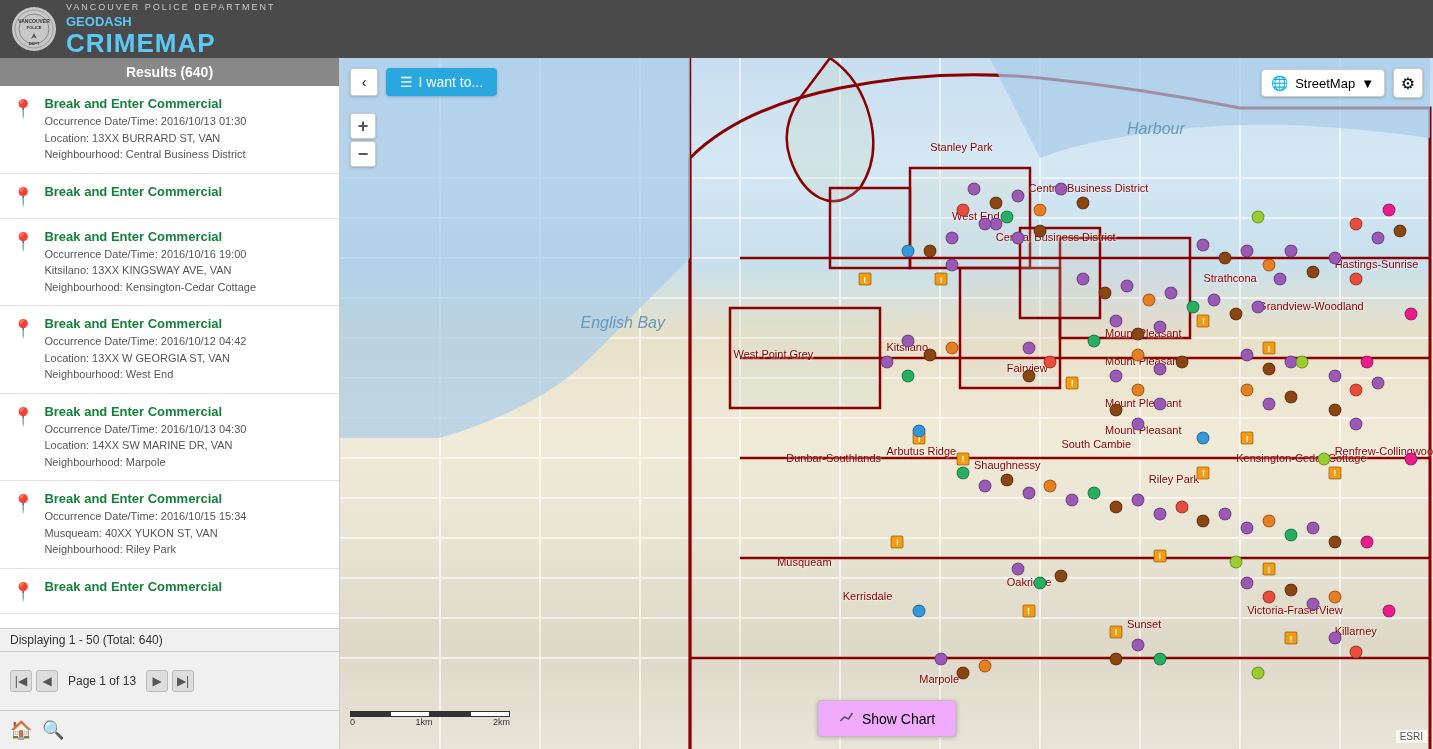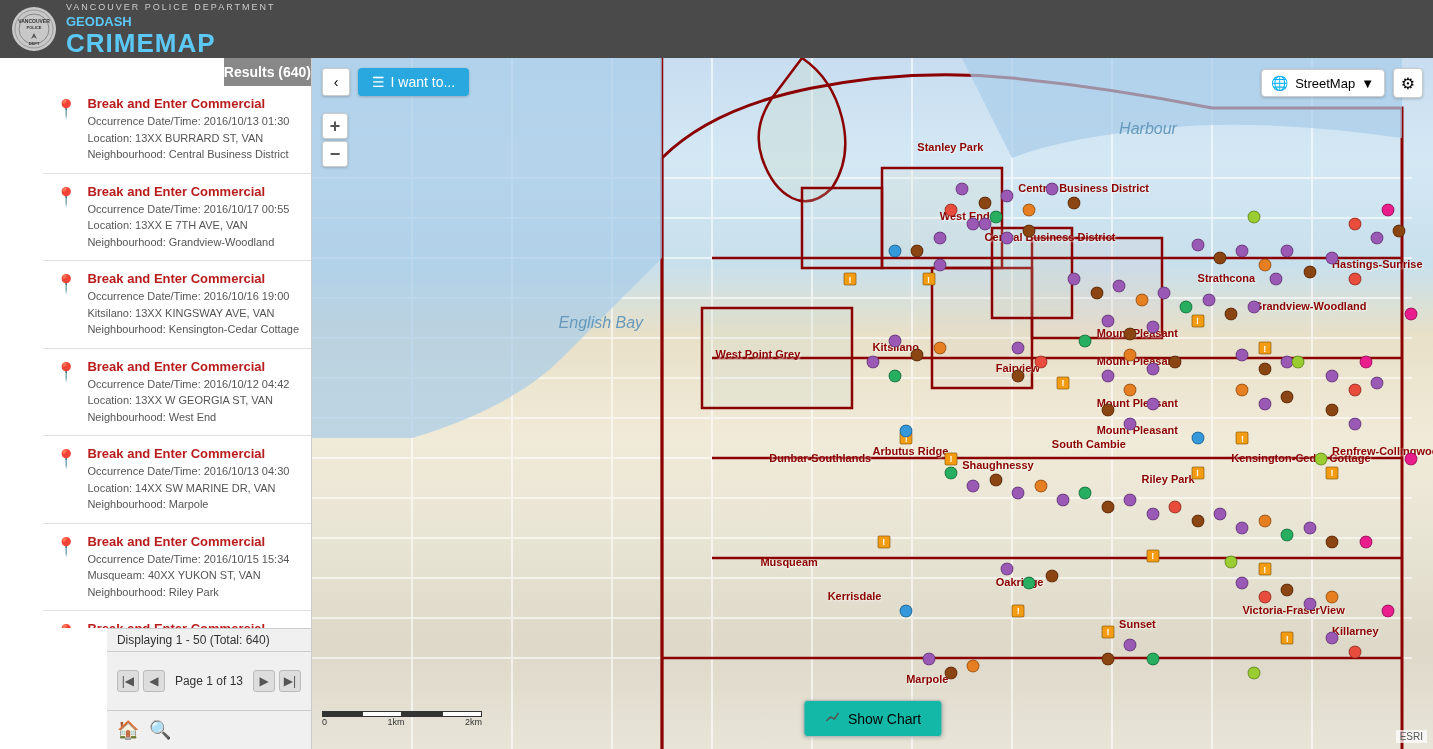--- a/index.html
+++ b/index.html
@@ -35,27 +35,26 @@
 
     
     .main-content {
       display: flex;
       flex: 1;
       overflow: hidden;
     }
 
     
     .sidebar {
-      width: 312px;
+      width: 340px;
       flex-shrink: 0;
       display: flex;
       flex-direction: column;
       background: #fff;
       border-right: 1px solid #ccc;
-      align-items: flex-end;
     }
     .sidebar-header {
       background: #888;
       color: #fff;
       text-align: center;
       padding: 6px 0;
       font-size: 14px;
       font-weight: bold;
       flex-shrink: 0;
     }
@@ -74,21 +73,21 @@
       color: #1a73e8;
       font-size: 18px;
       margin-right: 10px;
       margin-top: 2px;
       flex-shrink: 0;
     }
     .sidebar-item-content { flex: 1; }
     .sidebar-item-title {
       font-weight: bold;
       font-size: 13px;
-      color: #b91c1c;
+      color: #15803d;
       margin-bottom: 2px;
     }
     .sidebar-item-detail {
       font-size: 11px;
       color: #555;
       line-height: 1.5;
     }
     .sidebar-footer {
       border-top: 1px solid #ccc;
       flex-shrink: 0;
@@ -228,21 +227,21 @@
       box-shadow: 0 1px 3px rgba(0,0,0,0.2);
     }
 
     
     .show-chart-btn {
       position: absolute;
       bottom: 12px;
       left: 50%;
       transform: translateX(-50%);
       z-index: 10;
-      background: #14b8a6;
+      background: #f0abfc;
       border: 1px solid #bbb;
       border-radius: 4px;
       padding: 8px 20px;
       font-size: 14px;
       cursor: pointer;
       display: flex; align-items: center; gap: 8px;
       box-shadow: 0 1px 4px rgba(0,0,0,0.2);
     }
 
     
@@ -315,21 +314,21 @@
       display: flex; align-items: center; justify-content: center;
       font-size: 7px;
       color: #fff;
       font-weight: bold;
     }
 
     
     .nbh-label {
       position: absolute;
       font-size: 11px;
-      font-weight: bold;
+      font-weight: normal;
       color: #8b0000;
       text-shadow: 1px 1px 2px rgba(255,255,255,0.8);
       pointer-events: none;
       white-space: nowrap;
     }
 
     
     .water-label {
       position: absolute;
       font-size: 16px;
@@ -384,25 +383,20 @@
             <span>Location: 13XX BURRARD ST, VAN</span><br>
             <span>Neighbourhood: Central Business District</span>
           </div>
         </div>
       </div>
 
       <div class="sidebar-item">
         <div class="sidebar-item-icon">📍</div>
         <div class="sidebar-item-content">
           <div class="sidebar-item-title">Break and Enter Commercial</div>
-          <div class="sidebar-item-detail">
-            <span>Occurrence Date/Time: 2016/10/17 00:55</span><br>
-            <span>Location: 13XX E 7TH AVE, VAN</span><br>
-            <span>Neighbourhood: Grandview-Woodland</span>
-          </div>
         </div>
       </div>
 
       <div class="sidebar-item">
         <div class="sidebar-item-icon">📍</div>
         <div class="sidebar-item-content">
           <div class="sidebar-item-title">Break and Enter Commercial</div>
           <div class="sidebar-item-detail">
             <span>Occurrence Date/Time: 2016/10/16 19:00</span><br>
             <span>Kitsilano: 13XX KINGSWAY AVE, VAN</span><br>

